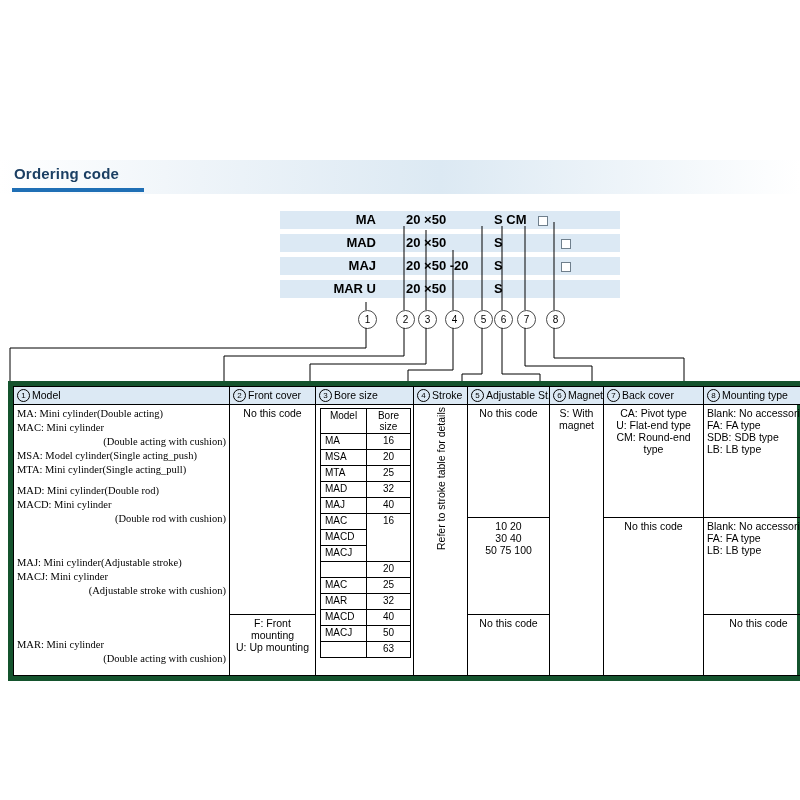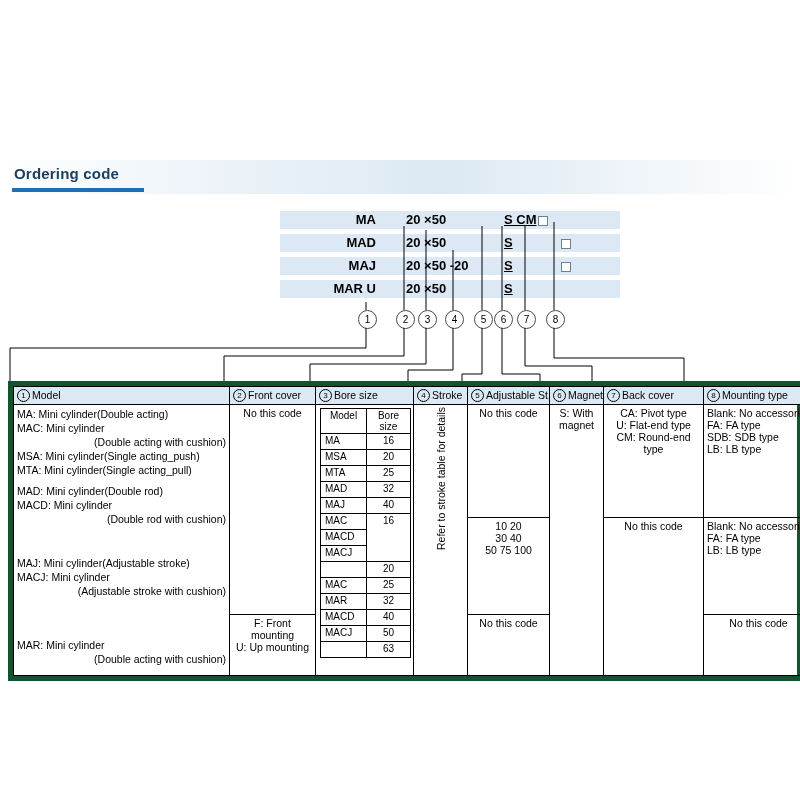--- a/index.html
+++ b/index.html
@@ -67,21 +67,21 @@
     position: absolute;
     top: 1px;
     font-size: 13px;
     font-weight: bold;
     color: #000;
     white-space: nowrap;
     line-height: 16px;
   }
   .c-model  { right: 244px; text-align: right; }
   .c-bore   { left: 126px; }
-  .c-sym    { left: 224px; text-decoration: underline; }
+  .c-sym    { left: 214px; }
   .sq {
     position: absolute;
     width: 8px;
     height: 8px;
     border: 1px solid #6f7f8c;
     background: #ffffff;
     top: 5px;
   }
 
   
@@ -153,20 +153,21 @@
     font-size: 8px;
     line-height: 11px;
     text-align: center;
     margin-right: 2px;
     font-weight: normal;
     vertical-align: 1px;
   }
   .model-cell {
     line-height: 14px;
     padding: 3px 4px;
+    font-family: Liberation Serif, serif;
   }
   .model-cell .blk { margin-bottom: 7px; }
   .indent { padding-left: 14px; display: block; text-align: right; }
   .mid { vertical-align: middle; text-align: center; }
   .ctr { text-align: center; }
 
   
   table.bore {
     border-collapse: collapse;
     width: 100%;
@@ -291,21 +292,21 @@
     <td><span class="num">8</span><span>Mounting type</span></td>
   </tr>
 
   <tr>
 
     <td rowspan="3" class="model-cell">
       <div class="blk">
         <div>MA: Mini cylinder(Double acting)</div>
         <div>MAC: Mini cylinder</div>
         <div class="indent">(Double acting with cushion)</div>
-        <div>MSA: Mini cylinder(Single acting_push)</div>
+        <div>MSA: Model cylinder(Single acting_push)</div>
         <div>MTA: Mini cylinder(Single acting_pull)</div>
       </div>
       <div class="blk">
         <div>MAD: Mini cylinder(Double rod)</div>
         <div>MACD: Mini cylinder</div>
         <div class="indent">(Double rod with cushion)</div>
       </div>
       <div class="blk" style="margin-top:30px">
         <div>MAJ: Mini cylinder(Adjustable stroke)</div>
         <div>MACJ: Mini cylinder</div>

